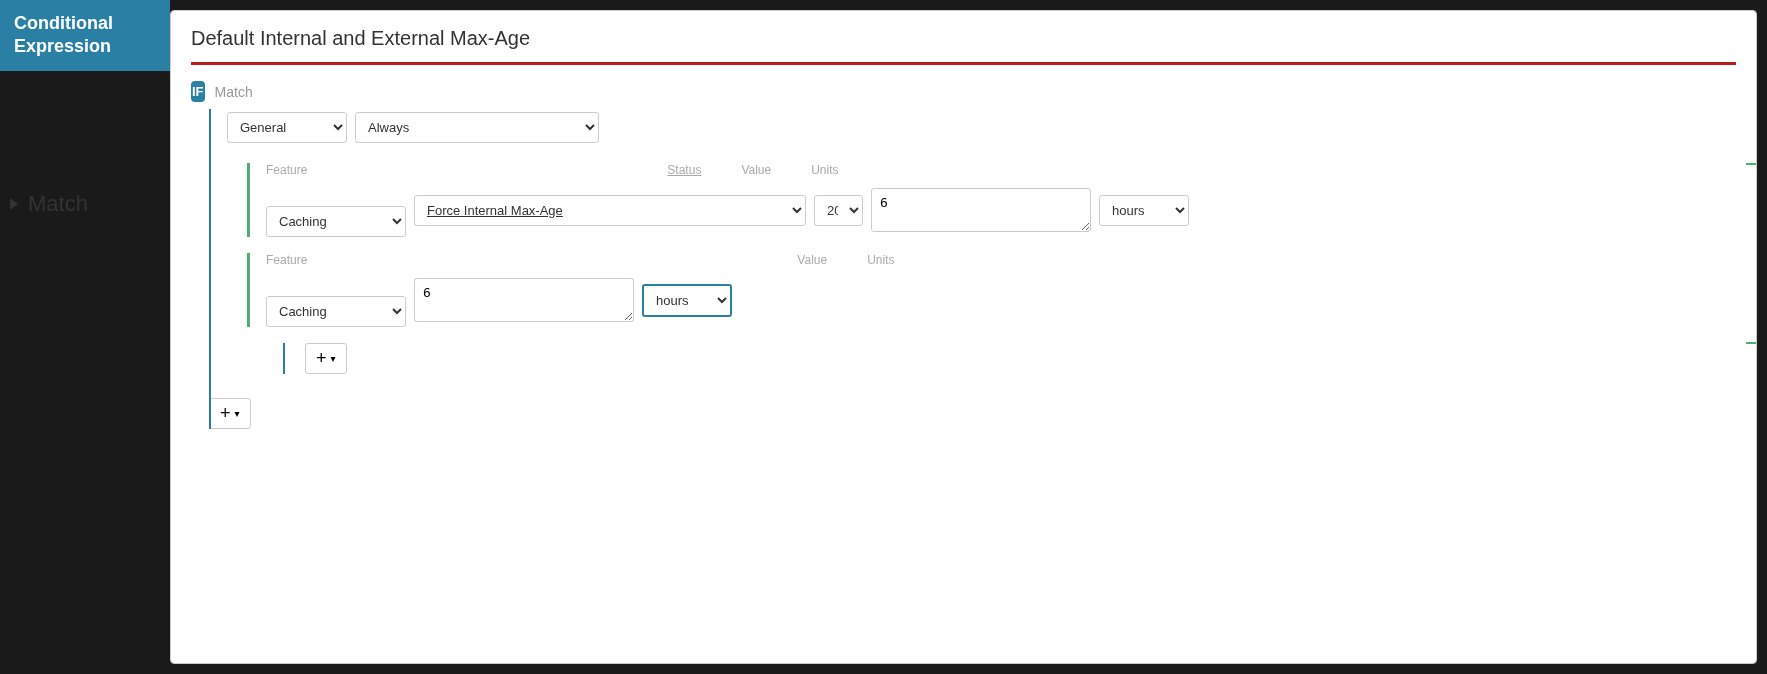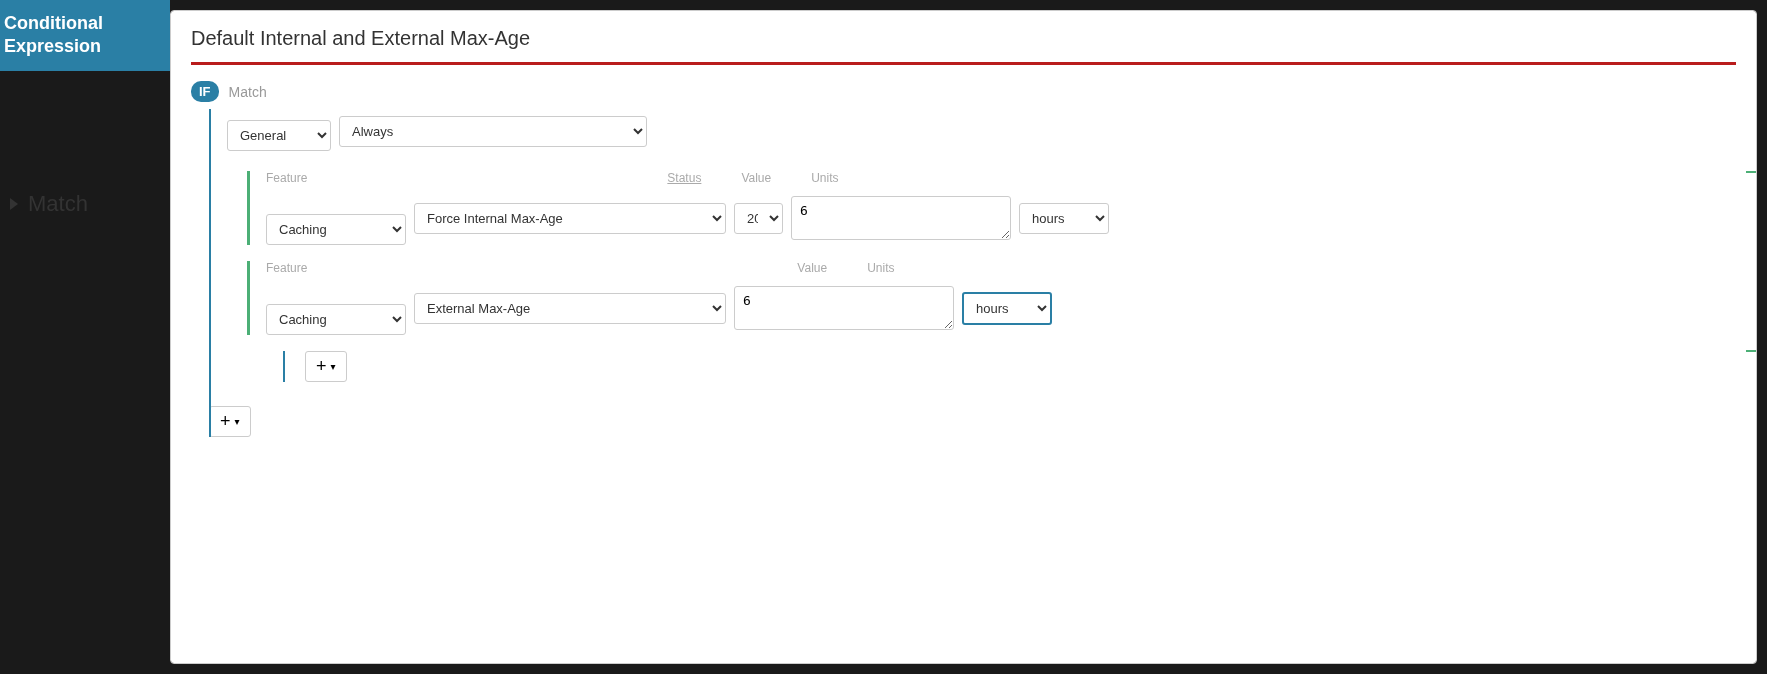--- a/index.html
+++ b/index.html
@@ -20,21 +20,21 @@
       position: relative;
       display: flex;
       flex-direction: column;
     }
 
     .conditional-expression-label {
       background: #2a7fa5;
       color: white;
       font-size: 18px;
       font-weight: bold;
-      padding: 12px 4px;
+      padding: 12px 14px;
       width: 170px;
       line-height: 1.3;
     }
 
     .match-label-container {
       display: flex;
       align-items: center;
       margin-top: 120px;
       padding-left: 10px;
     }
@@ -75,22 +75,22 @@
       align-items: center;
       margin-bottom: 10px;
       position: relative;
     }
 
     .if-badge {
       background: #2a7fa5;
       color: white;
       font-size: 13px;
       font-weight: bold;
-      padding: 3px 8px;
-      border-radius: 10px;
+      padding: 3px 1px;
+      border-radius: 4px;
       margin-right: 10px;
     }
 
     .if-match-label {
       color: #999;
       font-size: 14px;
     }
 
     .match-selects-row {
       display: flex;
@@ -105,26 +105,25 @@
       border-radius: 3px;
       padding: 6px 8px;
       font-size: 13px;
       color: #333;
       background: white;
       cursor: pointer;
       appearance: auto;
     }
 
     .select-general {
-      width: 104px;
-      margin-top: 8px;
+      width: 120px;
     }
 
     .select-always {
-      width: 308px;
+      width: 244px;
     }
 
     .features-section {
       margin-left: 56px;
       position: relative;
     }
 
     .feature-block {
       border-left: 3px solid #4caf76;
       padding-left: 16px;
@@ -149,21 +148,22 @@
       align-items: center;
       gap: 8px;
     }
 
     .select-feature-type {
       width: 140px;
       margin-top: 23px;
     }
 
     .select-feature-name {
-      width: 312px;
+      width: 392px;
+      text-decoration: underline;
     }
 
     .select-status {
       width: 49px;
     }
 
     .input-value {
       width: 220px;
       border: 1px solid #ccc;
       border-radius: 3px;
@@ -311,23 +311,20 @@
       <div class="feature-block">
         <div class="feature-label-row">
           <span>Feature</span>
           <span style="margin-left:450px;">Value</span>
           <span>Units</span>
         </div>
         <div class="feature-inputs-row">
           <select class="select-feature-type">
             <option>Caching</option>
           </select>
-          <select class="select-feature-name">
-            <option>External Max-Age</option>
-          </select>
           <textarea class="input-value" style="">6</textarea>
           <select class="select-units-highlighted">
             <option>hours</option>
           </select>
         </div>
       </div>
 
       <div style="position:absolute; right: -40px; top: 0; bottom: 30px; width: 30px; border-top: 2px solid #4caf76; border-right: 2px solid #4caf76; border-bottom: 2px solid #4caf76; border-radius: 0 5px 5px 0;"></div>
 
       <div class="add-button-row">

